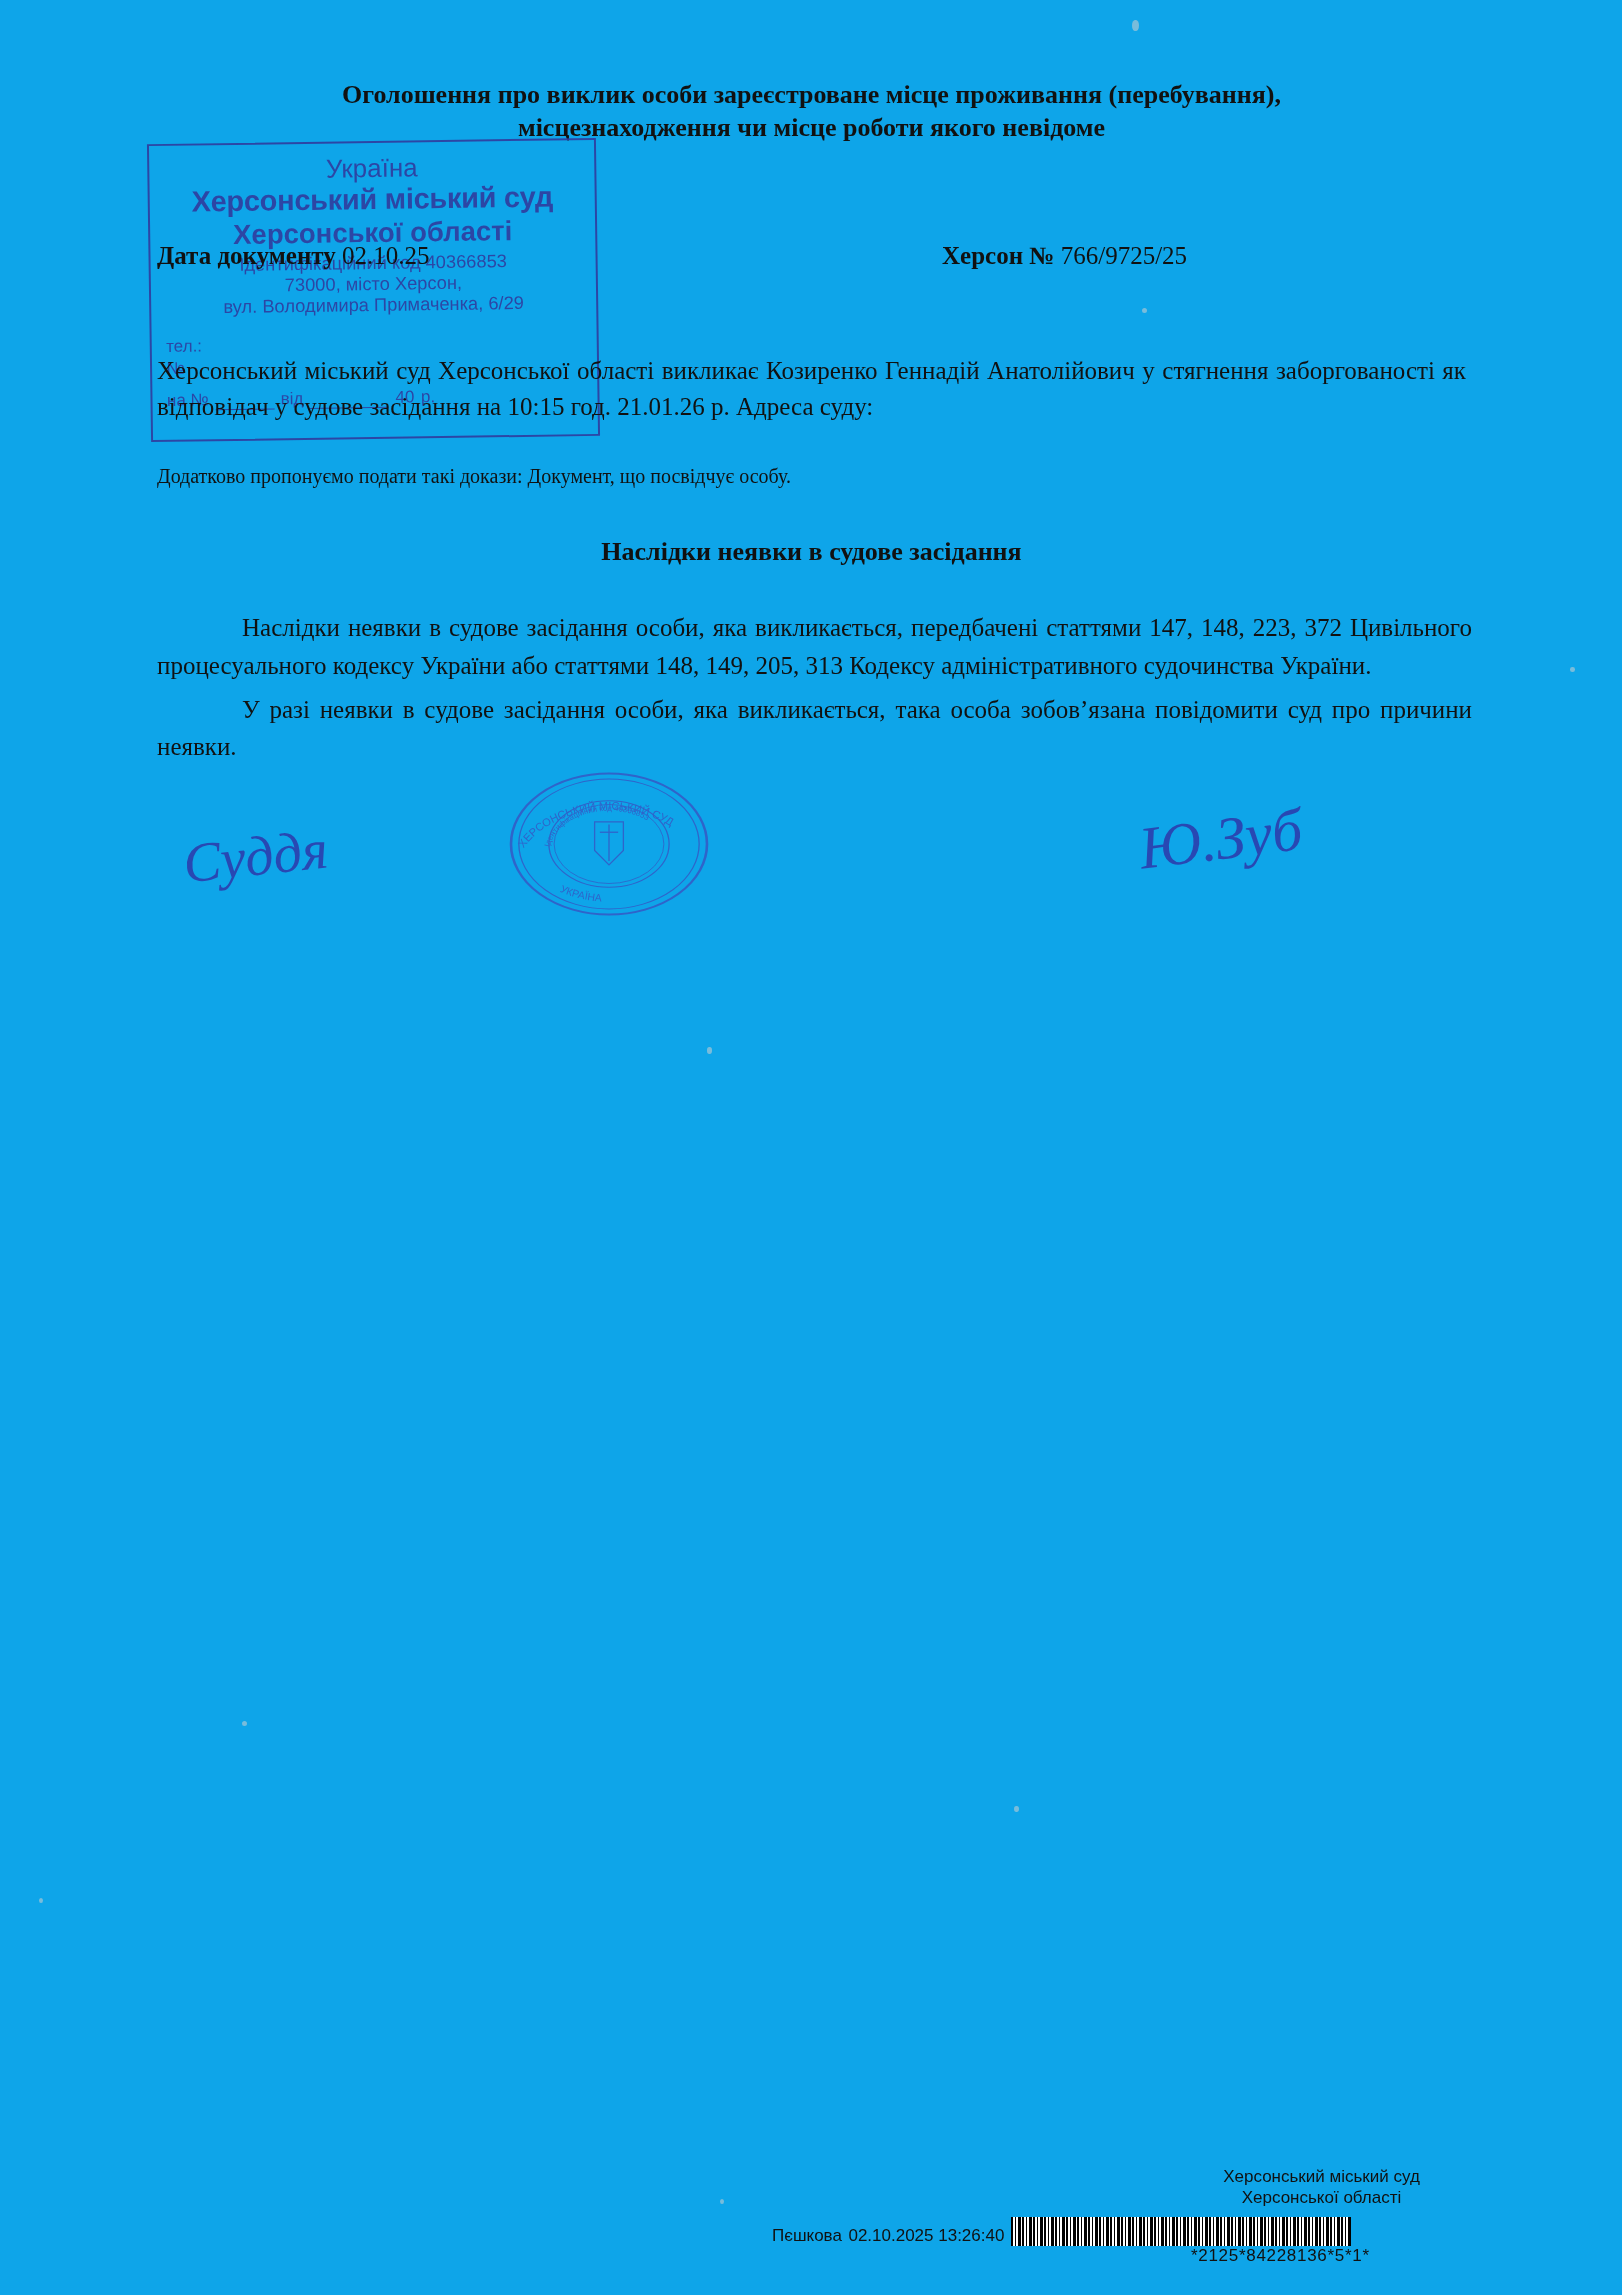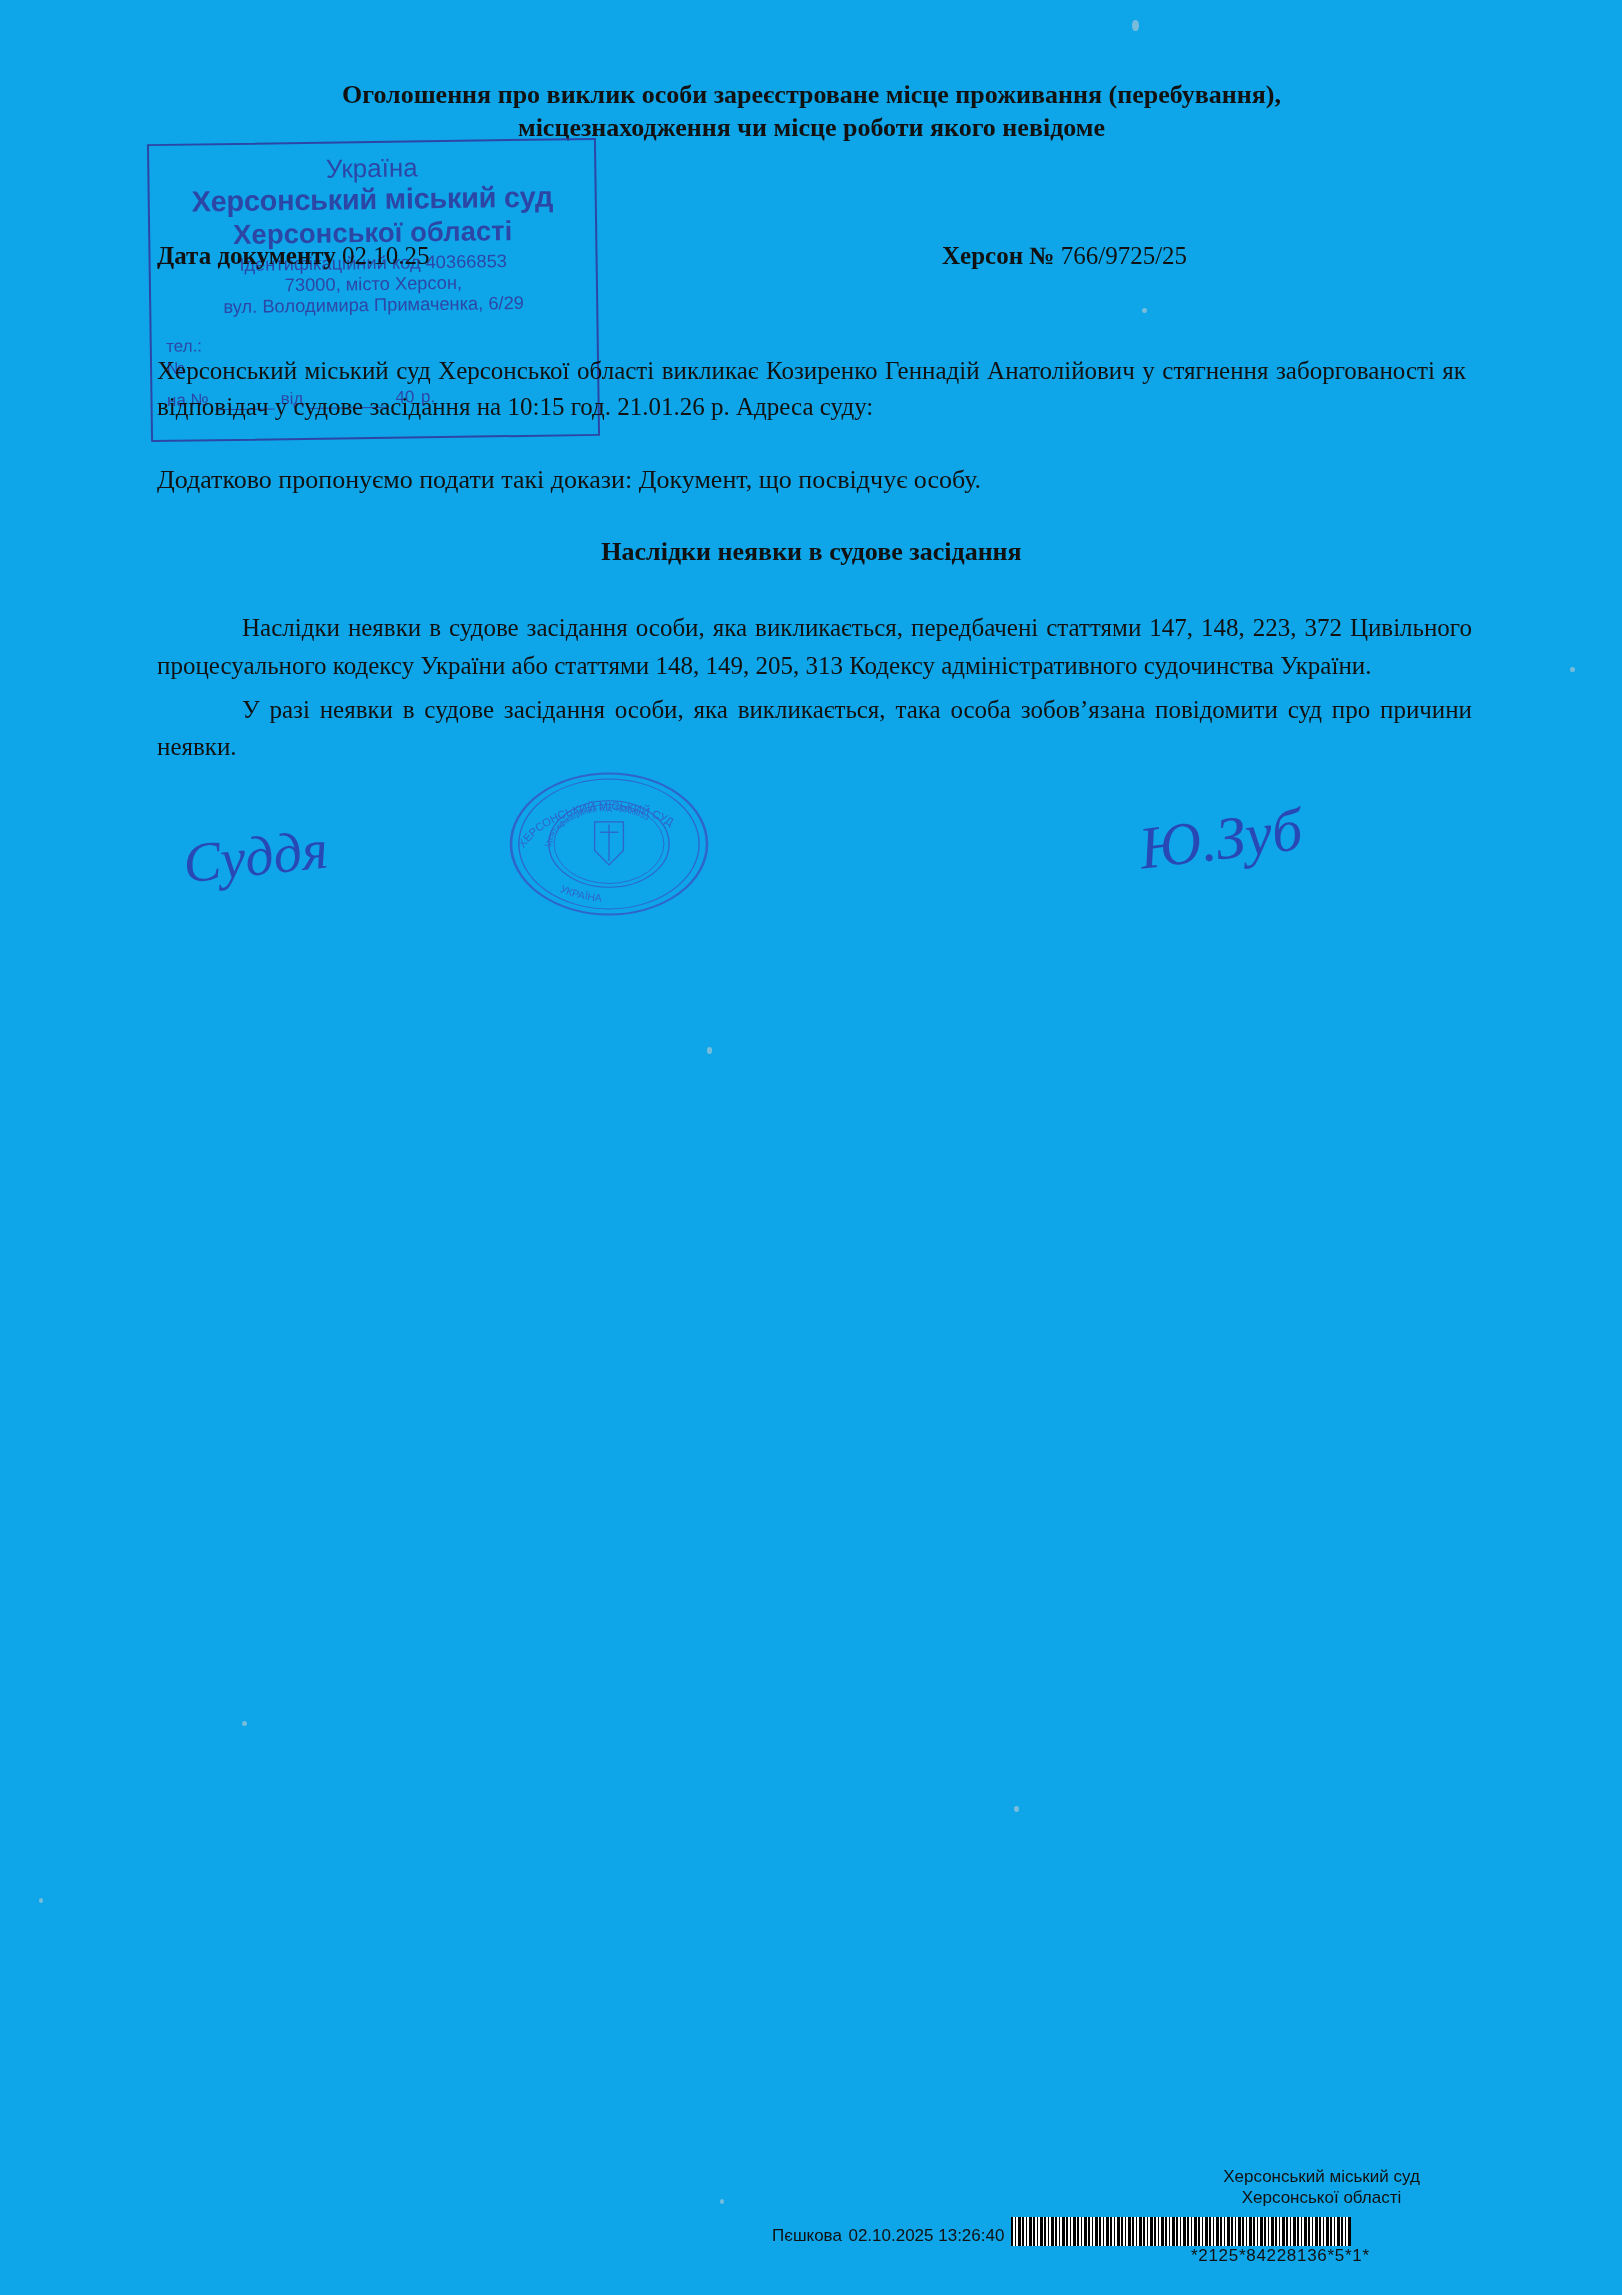--- a/index.html
+++ b/index.html
@@ -74,21 +74,21 @@
   }
   .body-block p {
     margin: 0 0 3.9px 0;
   }
 
   .extra-line {
     position: absolute;
     left: 157px;
     top: 465px;
     width: 1309px;
-    font-size: 26px;
+    font-size: 20px;
   }
 
   .subtitle {
     position: absolute;
     left: 157px;
     top: 537px;
     width: 1309px;
     text-align: center;
     font-weight: bold;
     font-size: 26px;

